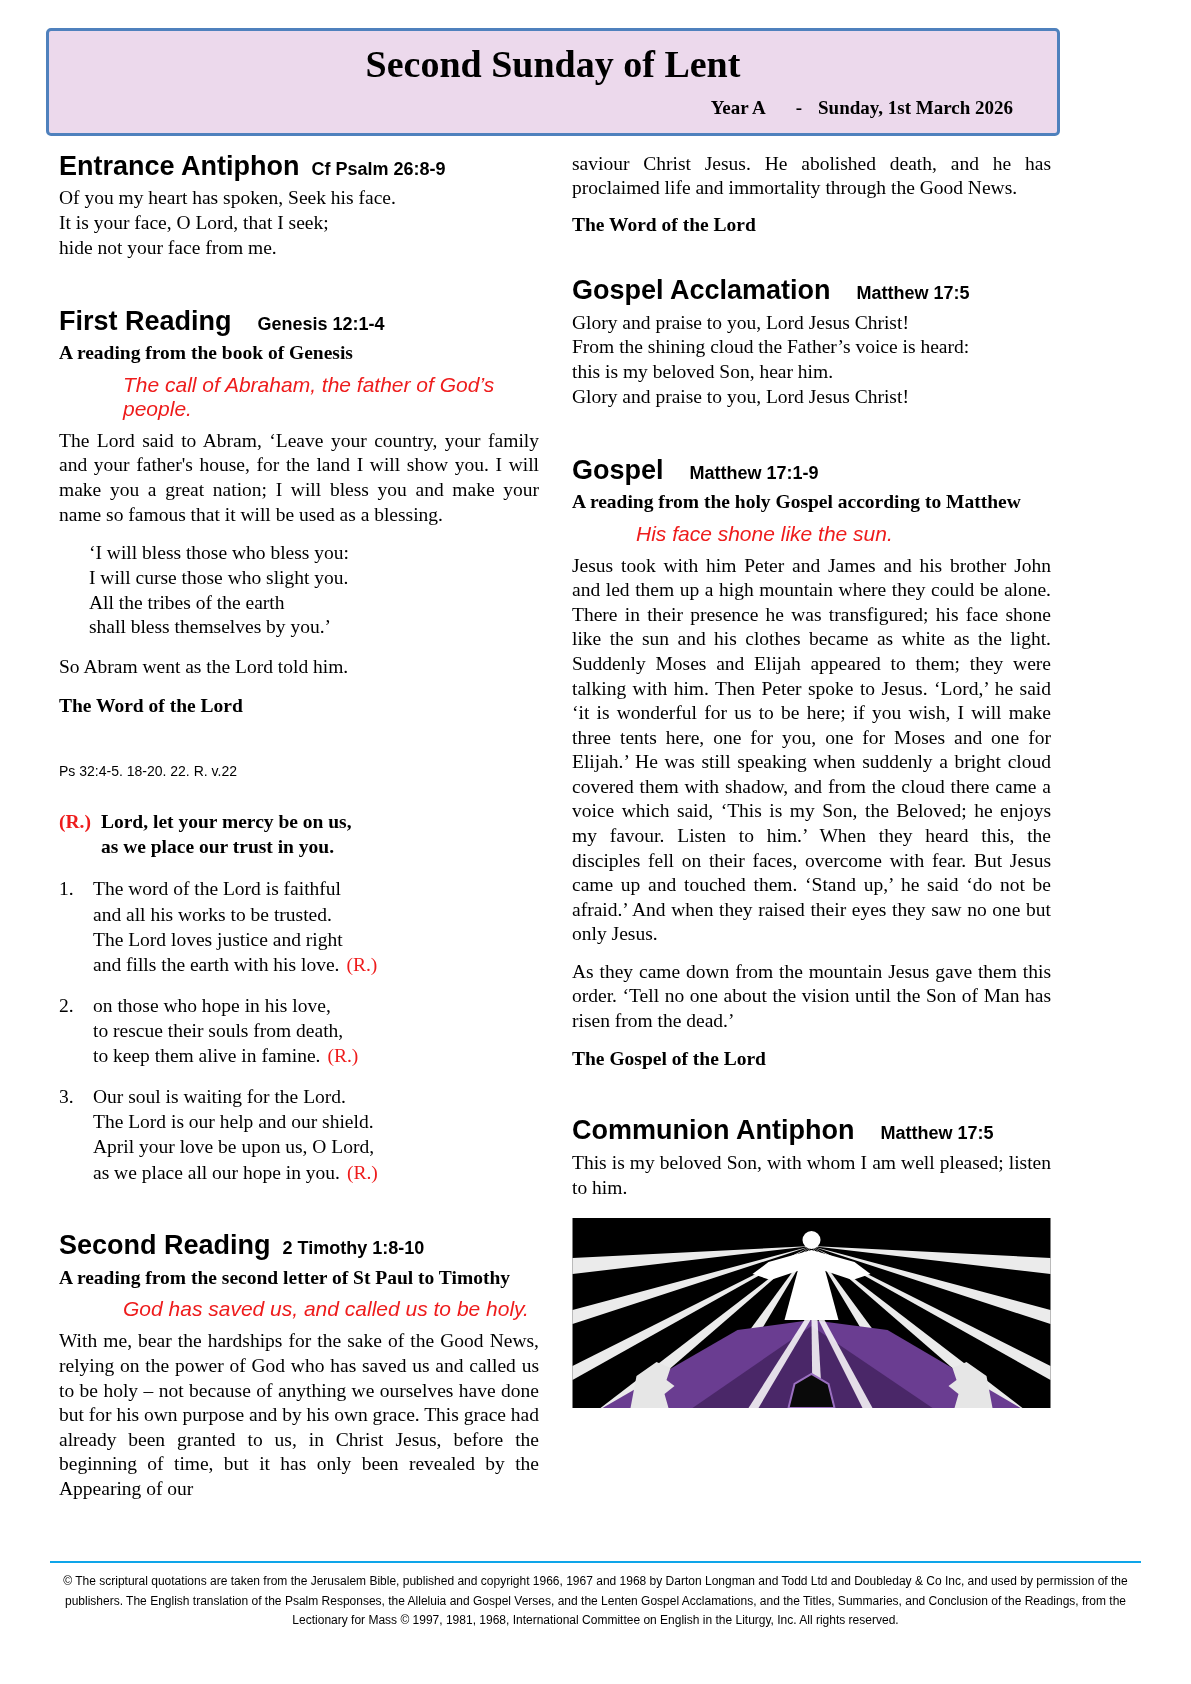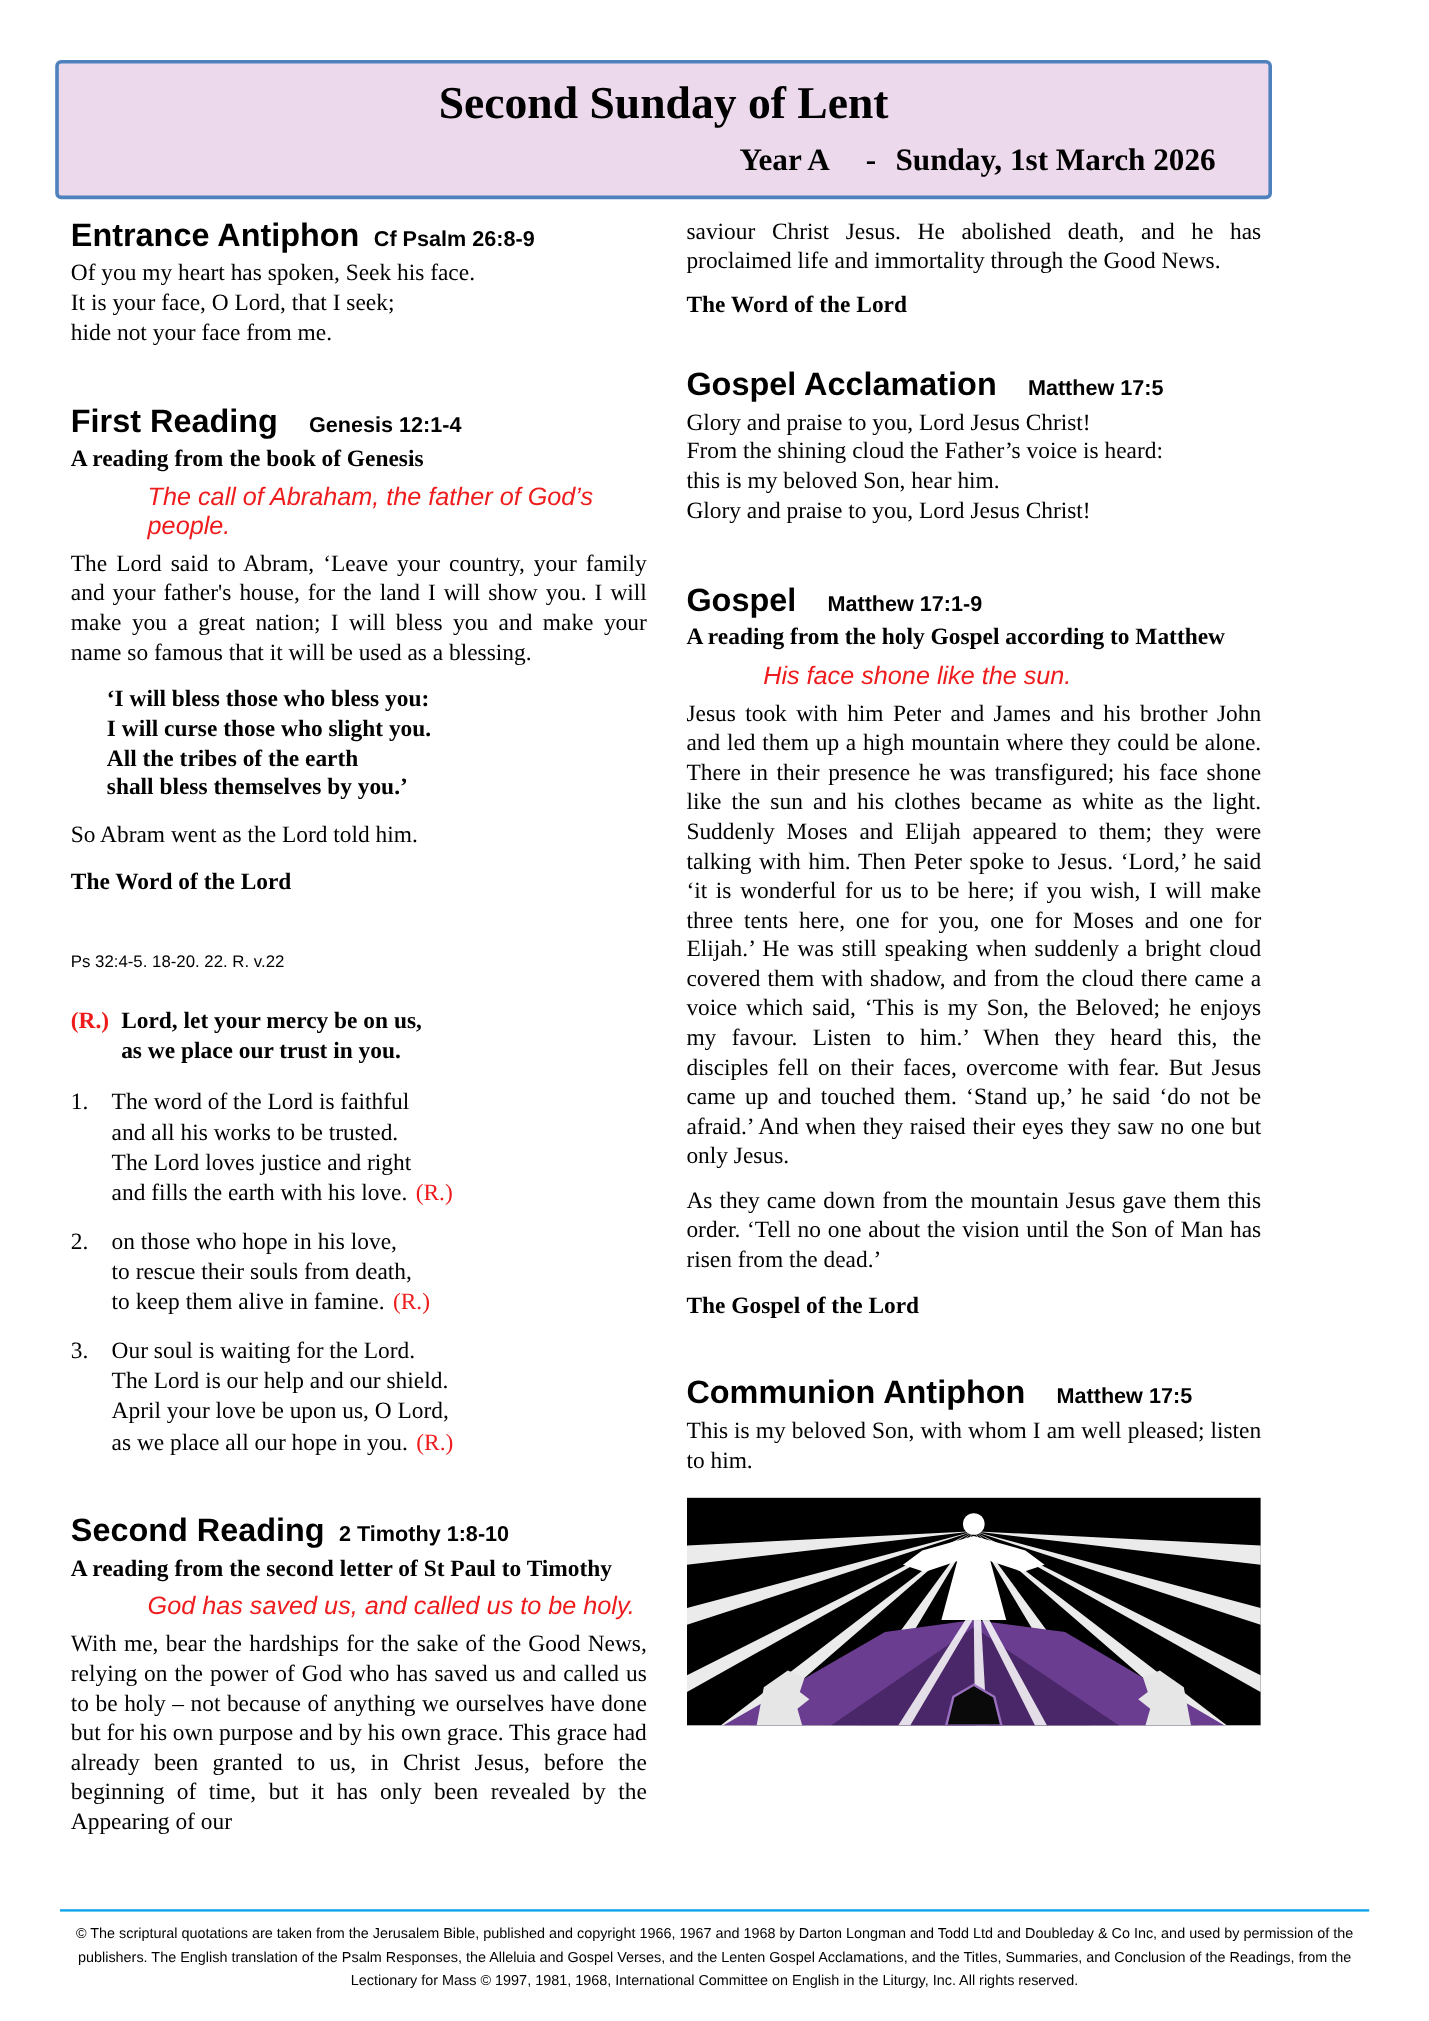--- a/index.html
+++ b/index.html
@@ -5,49 +5,49 @@
   :root {
     --accent-red: #ee1c1c;
     --header-bg: #ecd9ec;
     --header-border: #4f81bd;
   }
   * { margin: 0; padding: 0; box-sizing: border-box; }
   body {
     width: 1191px; min-height: 1684px; background: #ffffff; color: #000;
     font-family: "Liberation Serif", serif;
   }
-  .page { width: 1191px; min-height: 1684px; padding-top: 50px; position: relative; }
+  .page { width: 1191px; min-height: 1684px; padding-top: 28px; position: relative; }
 
   .header-box {
     margin-left: 46px; width: 1014px;
     background: var(--header-bg); border: 3px solid var(--header-border);
     border-radius: 5px; padding: 12px 44px 14px;
   }
   .page-title { text-align: center; font-size: 38px; font-weight: bold; line-height: 1.15; }
-  .year-line { text-align: right; font-size: 26px; font-weight: bold; margin-top: 10px; }
+  .year-line { text-align: right; font-size: 19px; font-weight: bold; margin-top: 10px; }
   .year-line .sep { margin: 0 16px 0 30px; }
 
   .columns { display: flex; margin-left: 59px; margin-top: 16px; width: 992px; gap: 33px; align-items: flex-start; }
   .col-left { width: 480px; }
   .col-right { width: 479px; }
 
   .section { margin-bottom: 46px; }
   .section.tight { margin-bottom: 40px; }
 
   .sec-heading { font-family: "Liberation Sans", sans-serif; font-size: 27px; font-weight: bold; line-height: 1.1; margin-bottom: 5px; }
   .sec-ref { font-family: "Liberation Sans", sans-serif; font-size: 18px; font-weight: bold; margin-left: 12px; }
   .sec-ref.wide { margin-left: 26px; }
 
   .line { font-size: 19.5px; line-height: 1.27; }
   .body-text { font-size: 19.5px; line-height: 1.26; text-align: justify; margin-bottom: 13px; }
   .source { font-size: 19.5px; font-weight: bold; line-height: 1.26; margin-bottom: 7px; }
   .summary { font-family: Liberation Sans, sans-serif; font-style: italic; font-size: 21px; margin: 3px 0 8px 64px; }
   .red { color: var(--accent-red); }
   .conclusion { font-size: 19.5px; font-weight: bold; margin-top: 15px; }
-  .verse-block { margin: 14px 0 15px 30px; font-weight: bold; }
+  .verse-block { margin: 14px 0 15px 30px; }
 
   .psalm-ref { font-family: "Liberation Sans", sans-serif; font-size: 14px; margin-bottom: 30px; }
   .psalm-response { display: flex; gap: 10px; font-size: 19.5px; font-weight: bold; line-height: 1.3; margin-bottom: 17px; }
   .psalm-verse { display: flex; font-size: 19.5px; line-height: 1.3; margin-bottom: 15px; }
   .pv-num { width: 34px; flex: none; }
   .rmark { margin-left: 7px; }
 
   .artwork { display: block; width: 479px; height: 190px; margin-top: 18px; }
 
   .footer {

